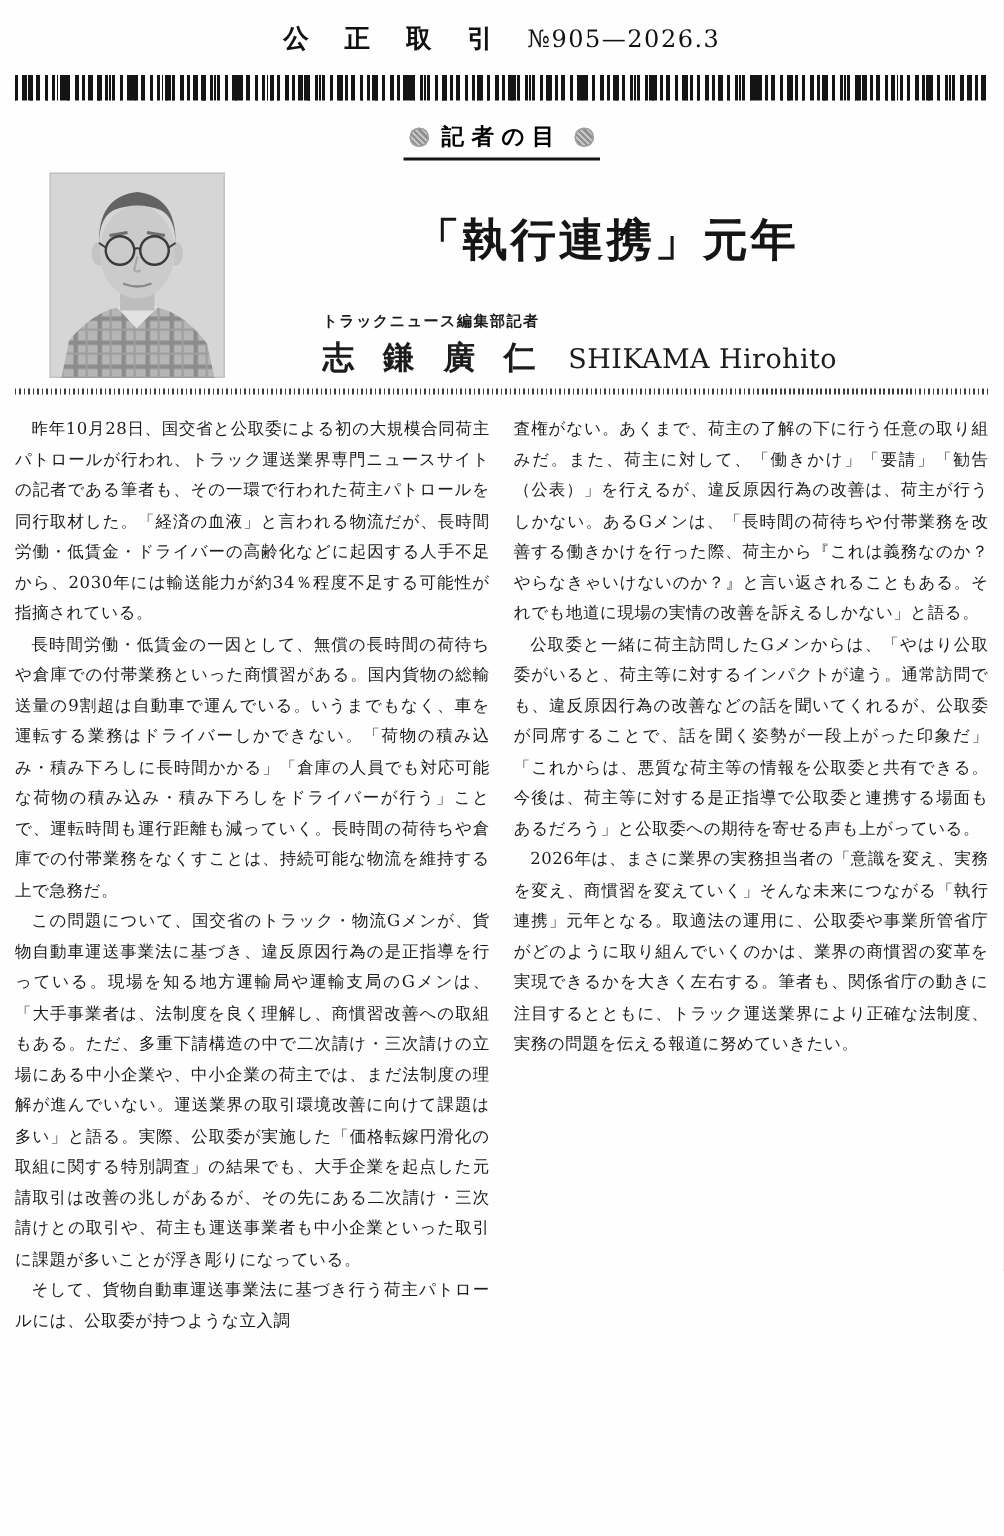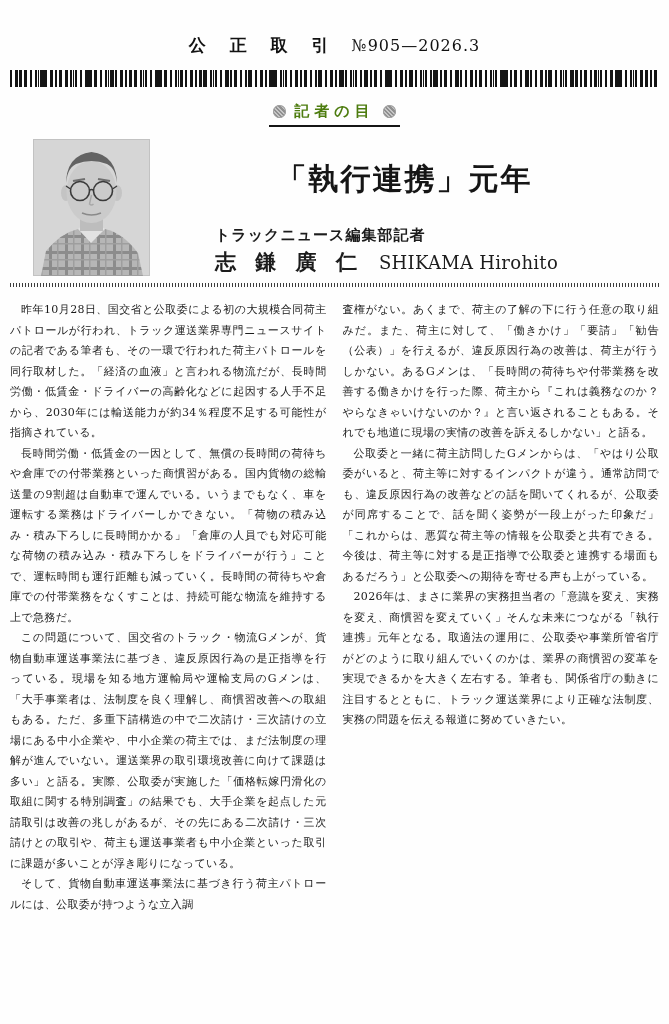--- a/index.html
+++ b/index.html
@@ -13,21 +13,20 @@
     overflow:hidden;
     box-sizing:border-box;
     padding:14px 10px 10px 10px;
   }
   
   .journal-header{
     text-align:center;
     font-size:17px;
     color:#111;
     white-space:nowrap;
-    margin-top:20px;
   }
   .journal-title{
     font-weight:600;
     letter-spacing:9px;
     margin-right:14px;
   }
   .journal-issue{
     font-size:16px;
     letter-spacing:1px;
   }
@@ -55,21 +54,21 @@
   .ornament{
     width:13px;height:13px;
     border-radius:50%;
     background:repeating-linear-gradient(45deg,#8f8f8f 0 1.5px,#c6c6c6 1.5px 3px);
     box-shadow:inset 0 0 0 1px #a0a0a0;
   }
   .section-label{
     font-size:15px;
     font-weight:700;
     letter-spacing:5px;
-    color:#4d7c0f;
+    color:#000000;
   }
   
   .article-header{
     margin-top:8px;
     display:flex;
     align-items:flex-end;
   }
   .photo-wrap{
     width:117px;height:137px;
     margin-left:23px;
@@ -89,21 +88,21 @@
     color:#151515;
   }
   .author-block{
     margin-top:26px;
     width:fit-content;
     align-self:center;
     transform:translateX(-18px);
     text-align:left;
   }
   .author-role{
-    font-size:15px;
+    font-size:10px;
     font-weight:700;
     letter-spacing:1px;
   }
   .author-name-row{
     margin-top:3px;
     display:flex;
     align-items:baseline;
     gap:16px;
   }
   .author-name{

